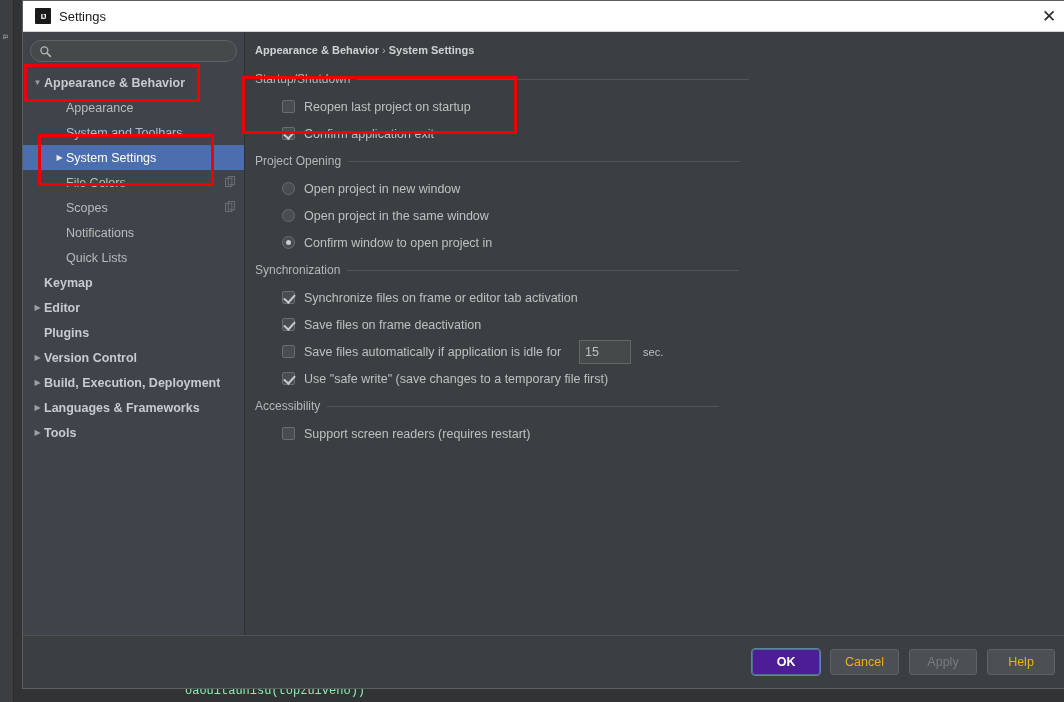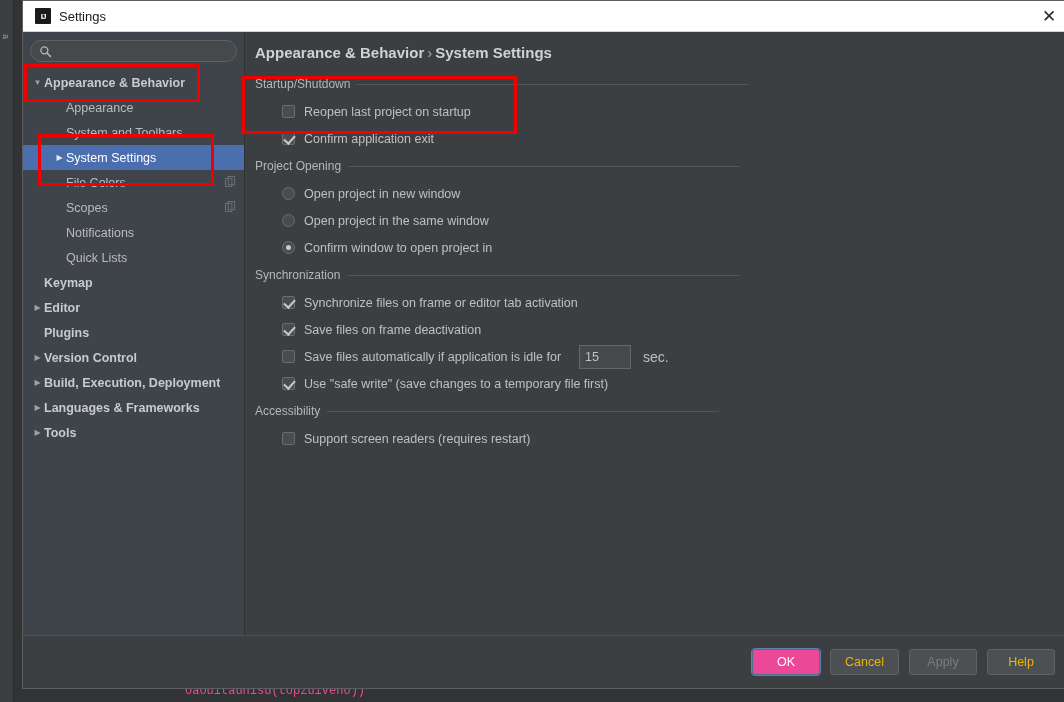--- a/index.html
+++ b/index.html
@@ -22,21 +22,21 @@
     border-right: 1px solid #292b2d;
   }
   #ide-left-glyph {
     position: absolute; left: 1px; top: 34px;
     font-size: 9px; color: #9aa0a6; line-height: 10px;
     writing-mode: vertical-rl; letter-spacing: 4px;
   }
   #ide-code-text {
     position: absolute; left: 185px; top: 684px;
     font-family: "Liberation Mono", monospace;
-    font-size: 12px; color: #ec4899; white-space: nowrap;
+    font-size: 12px; color: #86efac; white-space: nowrap;
   }
 
   
   #settings-dialog {
     position: absolute; left: 22px; top: 0;
     width: 1050px; height: 689px;
     background: #3c3f41;
     border: 1px solid #5c5f61;
     display: flex; flex-direction: column;
   }
@@ -113,21 +113,21 @@
     width: 11px; height: 12px; opacity: .6;
   }
 
   
   #main-panel {
     flex: 1 1 auto; background: #3c3f41;
     padding: 12px 16px 0 10px;
     position: relative; overflow: hidden;
   }
   #breadcrumb {
-    font-size: 15px; font-weight: bold; color: #cfd2d4;
+    font-size: 11px; font-weight: bold; color: #cfd2d4;
     margin: 0 0 16px 0; white-space: nowrap;
   }
   #breadcrumb .sep { font-weight: normal; color: #a9acae; margin: 0 3px; }
 
   .group { margin-bottom: 7px; position: relative; }
   .group-header {
     display: flex; align-items: center; gap: 7px;
     font-size: 12px; color: #b4b7b9; margin-bottom: 7px;
   }
   .group-header .rule { flex: 1 1 auto; height: 1px; background: #525659; max-width: 392px; }
@@ -156,38 +156,38 @@
   .rb.checked::after {
     content: ""; position: absolute; left: 3px; top: 3px;
     width: 5px; height: 5px; border-radius: 50%; background: #c9cccf;
   }
   .num-field {
     width: 52px; height: 24px; margin-left: 18px;
     background: #45494a; border: 1px solid #646769;
     color: #bdc0c2; font-size: 12.5px; padding: 0 5px;
     font-family: "Liberation Sans", sans-serif; outline: none;
   }
-  .unit { margin-left: 12px; font-size: 14px; color: #bdc0c2; }
+  .unit { margin-left: 12px; font-size: 11px; color: #bdc0c2; }
 
   
   #footer {
     flex: 0 0 auto; height: 53px;
     background: #3c3f41; border-top: 1px solid #4e5254;
     display: flex; align-items: center; justify-content: flex-end;
     padding-right: 16px; gap: 10px;
   }
   .btn {
     min-width: 68px; height: 26px; padding: 0 14px;
     background: #4c5052; border: 1px solid #5e6264; border-radius: 3px;
     color: #eab308; font-size: 12.5px; cursor: pointer;
     font-family: "Liberation Sans", sans-serif;
   }
   .btn.primary {
-    background: #ec4899; border-color: #4a708b; color: #ffffff;
-    font-weight: normal; outline: 1px solid #5f83a8;
+    background: #4c1d95; border-color: #4a708b; color: #ffffff;
+    font-weight: bold; outline: 1px solid #5f83a8;
   }
   .btn.disabled { color: #7a7d80; cursor: default; }
 
   
   .annot {
     position: absolute; border: 3px solid #f00000;
     pointer-events: none; z-index: 40;
   }
 </style>
 </head>

